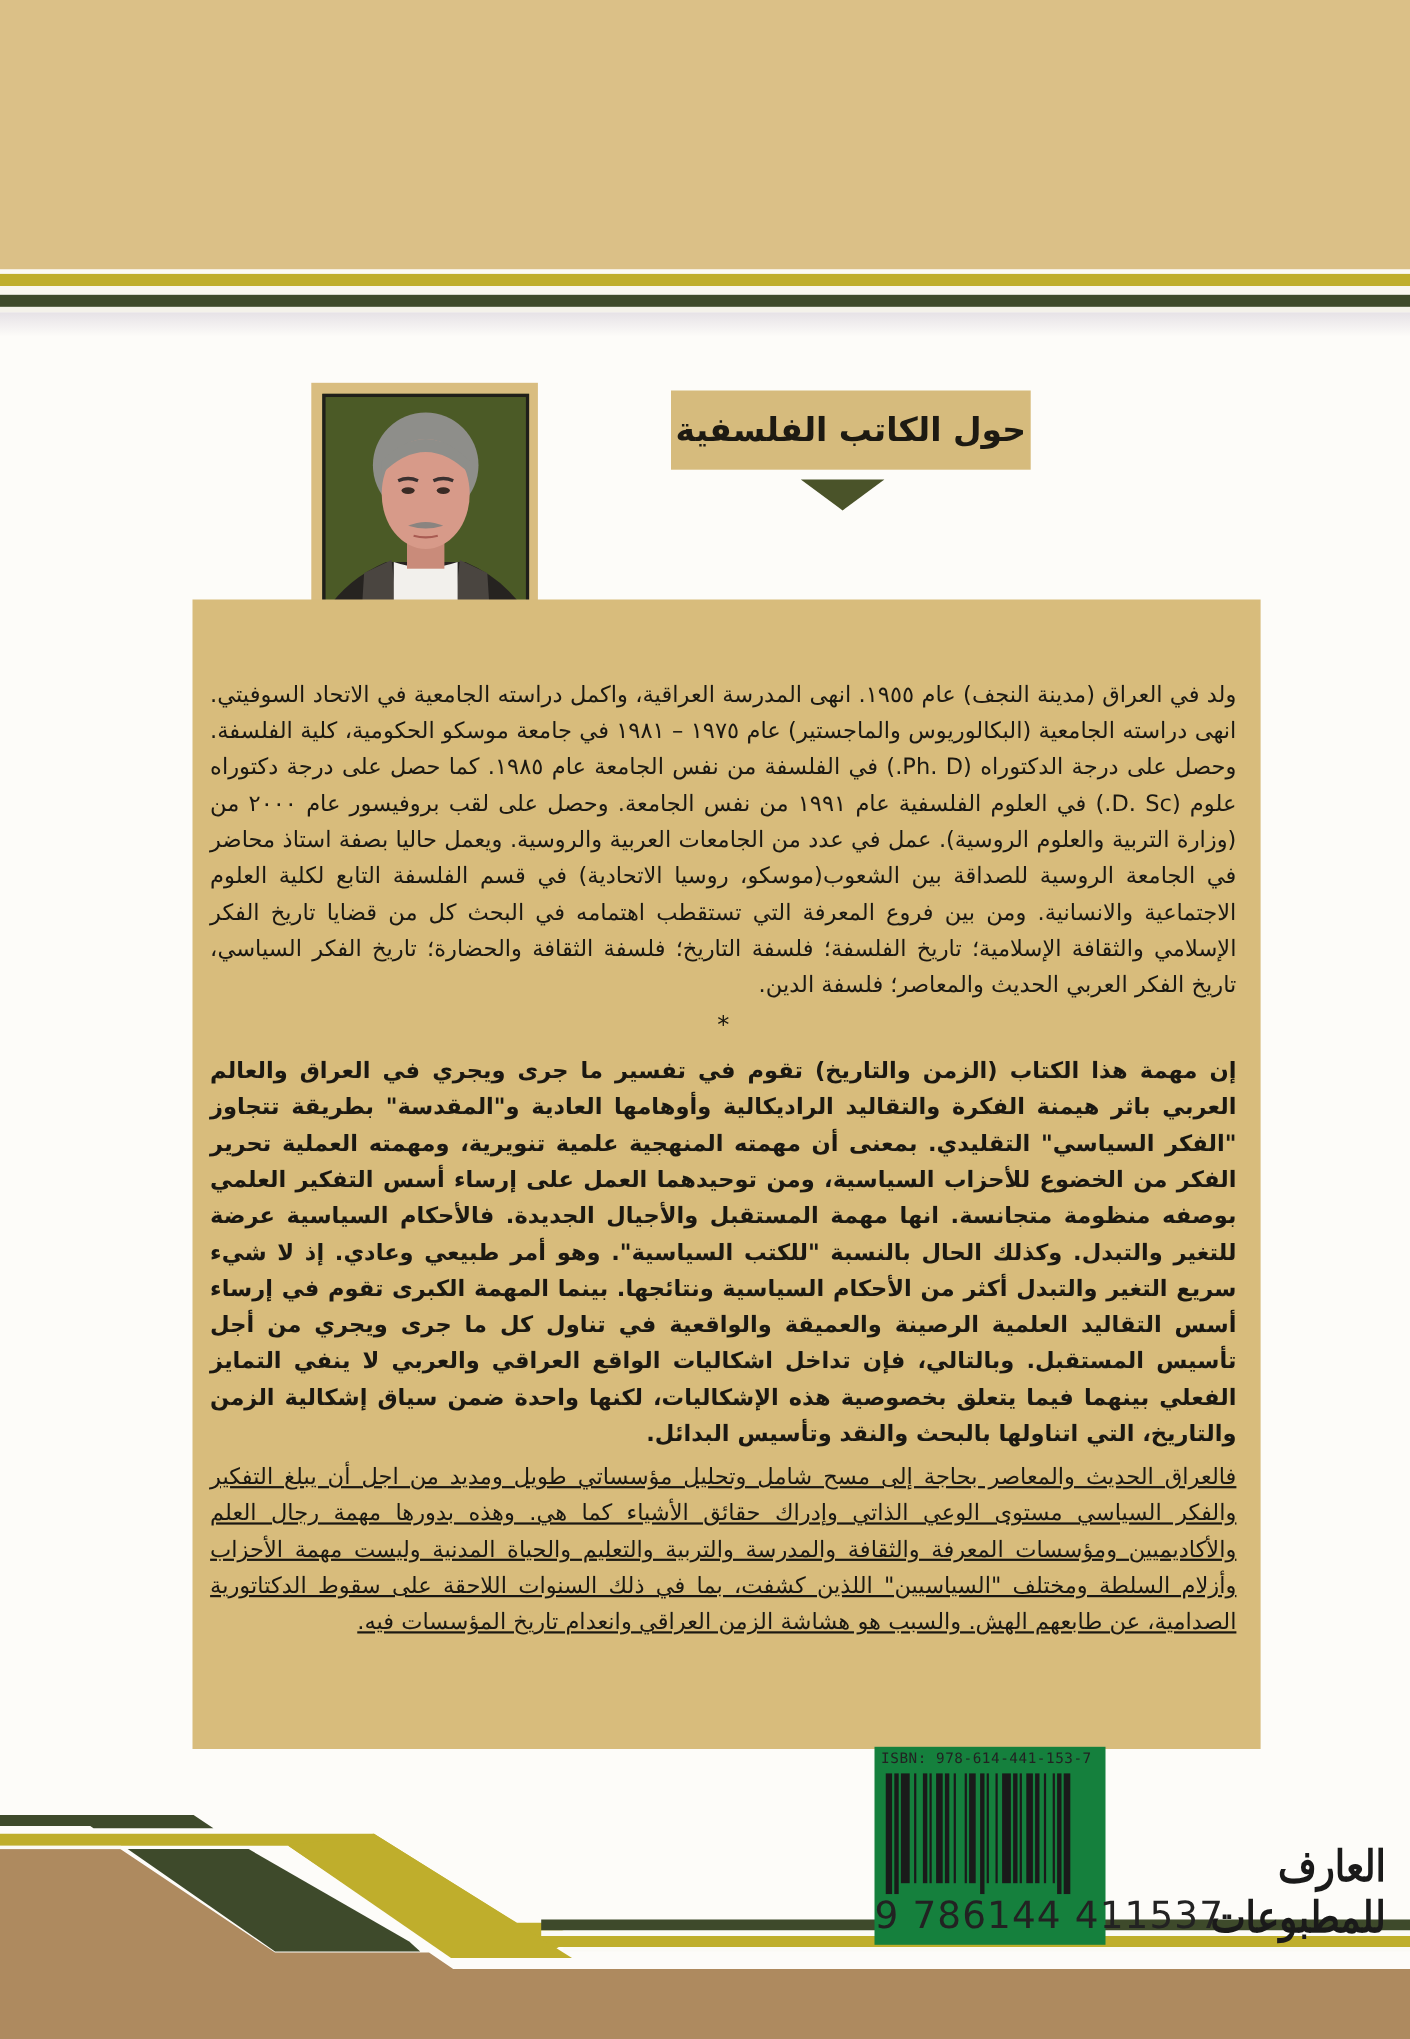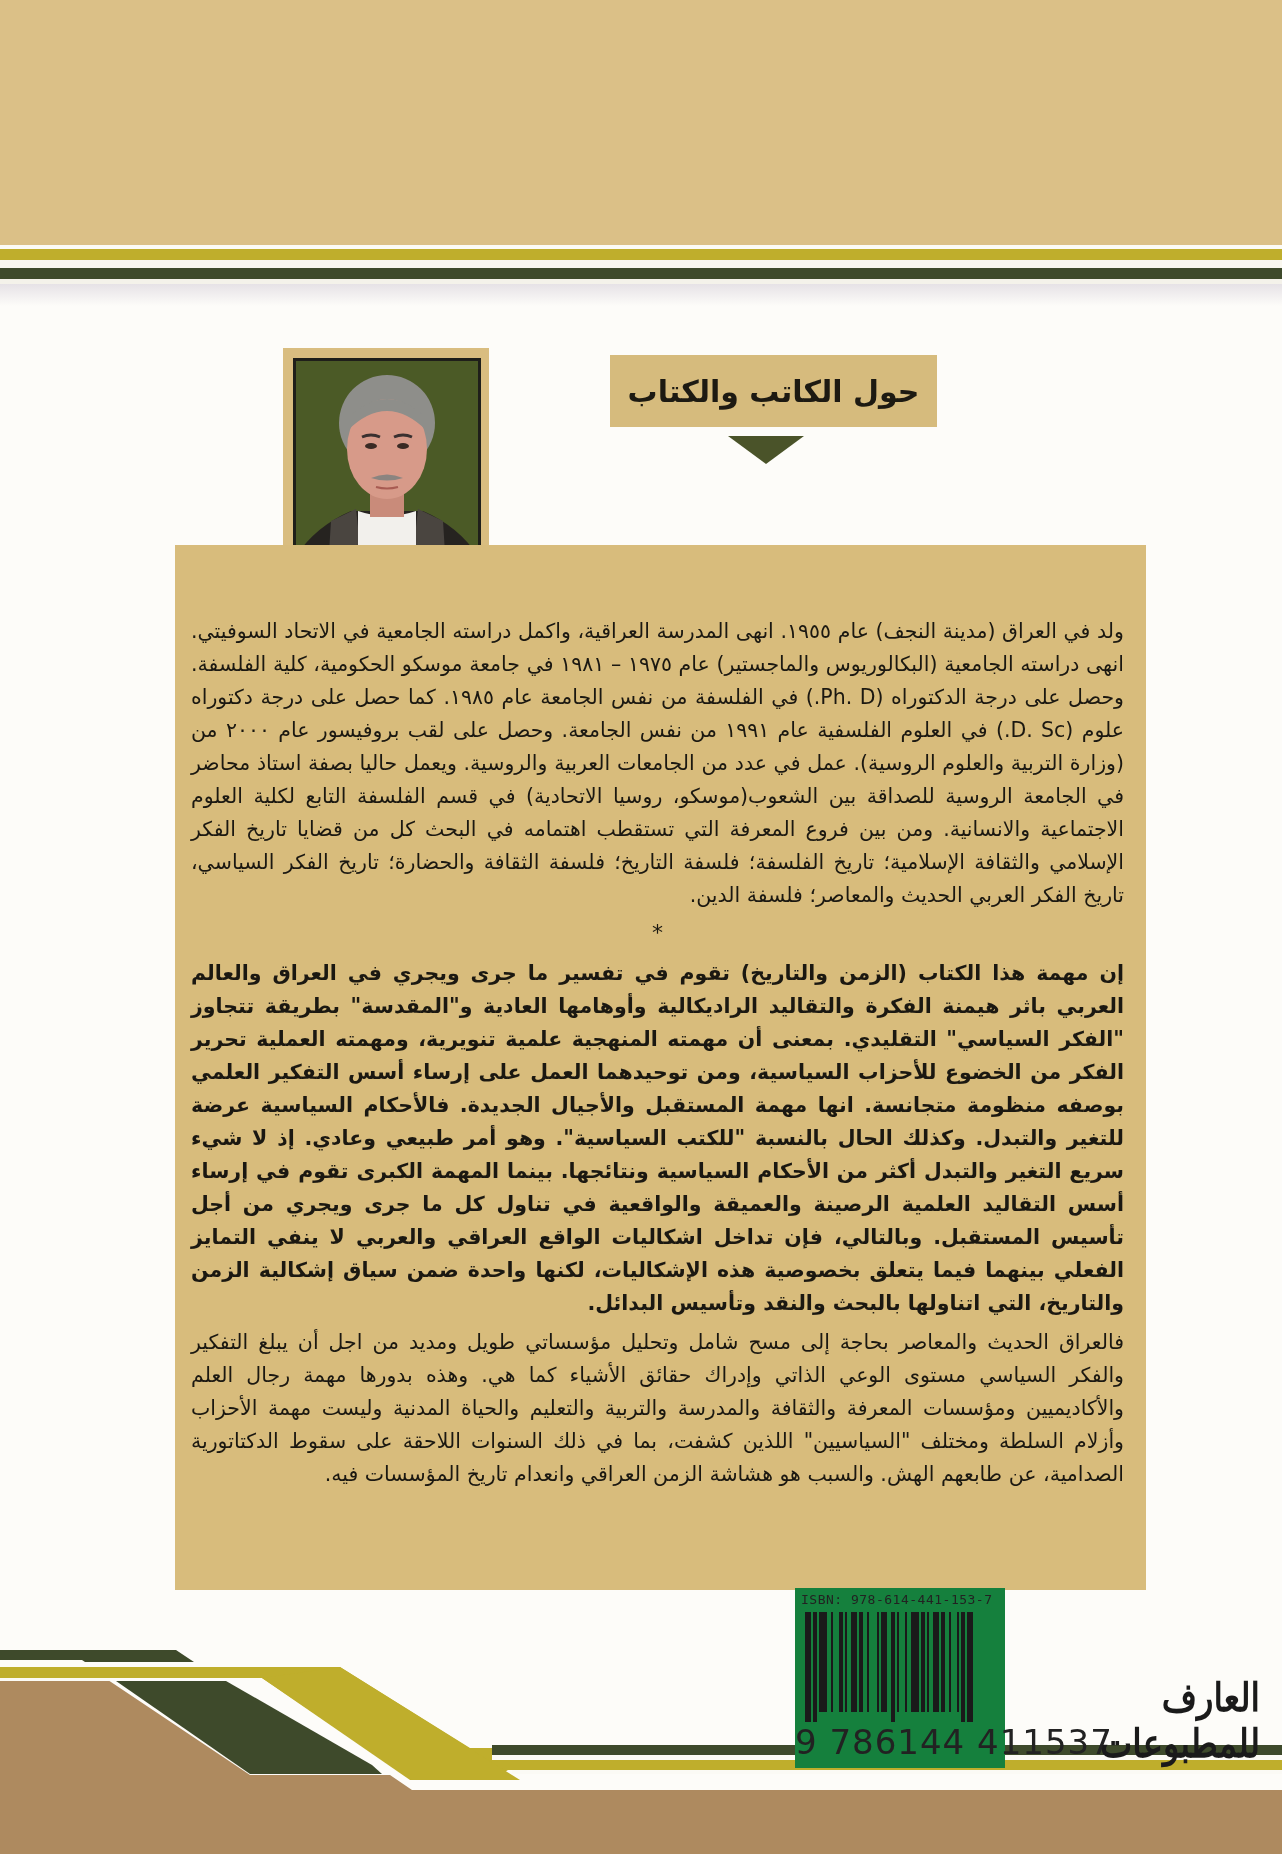--- a/index.html
+++ b/index.html
@@ -20,21 +20,21 @@
   .title-box { position:absolute; left:610px; top:355px; width:327px; height:72px; background:#d6bb7d; display:flex; align-items:center; justify-content:center; }
   .title-text { font-family:"DejaVu Sans", sans-serif; font-weight:bold; font-size:30px; color:#1d1a12; direction:rtl; }
   .arrow-down { position:absolute; left:728px; top:436px; width:0; height:0; border-left:38px solid transparent; border-right:38px solid transparent; border-top:28px solid #4a5329; }
 
   .text-box { position:absolute; left:175px; top:545px; width:971px; height:1045px; background:#d8bc7c; }
   .text-inner { position:absolute; left:16px; right:22px; top:70px; direction:rtl; text-align:justify; color:#1b1811; font-family:"DejaVu Sans", sans-serif; font-size:20.5px; line-height:33px; }
   .author-line { text-align:center; margin:0; }
   .para { margin:0; text-indent:0; }
   .star { text-align:center; margin:4px 0 8px 0; font-size:22px; }
   .para2 { margin:0;font-weight:bold; }
-  .para3 { margin-top:6px; }
+  .para3 { margin-top:6px;text-decoration:underline; }
 
   .isbn-box { position:absolute; left:795px; top:1588px; width:210px; height:180px; background:#15803d; }
   .isbn-text { position:absolute; left:6px; top:4px; font-family:"DejaVu Sans Mono", monospace; font-size:13px; letter-spacing:0.5px; color:#222; white-space:nowrap; }
   .barcode { position:absolute; left:10px; top:24px; width:196px; height:110px; }
   .barcode-num { position:absolute; left:0px; top:134px; font-family:"DejaVu Sans", sans-serif; font-size:34px; color:#222; letter-spacing:1px; white-space:nowrap; }
 
   .publisher-logo { position:absolute; left:1050px; top:1685px; width:210px; height:70px; display:flex; align-items:center; justify-content:center; }
   .publisher-text { font-family:"DejaVu Serif", serif; font-size:34px; font-weight:bold; color:#1a1a1a; direction:rtl; letter-spacing:-1px; transform:scaleY(1.15); }
 
   .bottom-deco { position:absolute; left:0; top:1620px; width:1282px; height:234px; }
@@ -76,21 +76,21 @@
       <path d="M66 76 Q75 72 84 76" stroke="#3a3030" stroke-width="3" fill="none"></path>
       <path d="M98 76 Q107 72 116 76" stroke="#3a3030" stroke-width="3" fill="none"></path>
 
       <path d="M75 117 Q91 110 107 117 Q91 122 75 117 Z" fill="#8a8480"></path>
       <path d="M80 126 Q91 129 102 126" stroke="#a85b52" stroke-width="2" fill="none"></path>
     </svg>
   </div>
 </div>
 
 <div class="title-box">
-  <span class="title-text">حول الكاتب والكتاب</span>
+  <span class="title-text">حول الكاتب الفلسفية</span>
 </div>
 <div class="arrow-down"></div>
 
 <div class="text-box">
   <div class="text-inner">
     <p class="para">ولد في العراق (مدينة النجف) عام ١٩٥٥. انهى المدرسة العراقية، واكمل دراسته الجامعية في الاتحاد السوفيتي. انهى دراسته الجامعية (البكالوريوس والماجستير) عام ١٩٧٥ – ١٩٨١ في جامعة موسكو الحكومية، كلية الفلسفة. وحصل على درجة الدكتوراه (Ph. D.) في الفلسفة من نفس الجامعة عام ١٩٨٥. كما حصل على درجة دكتوراه علوم (D. Sc.) في العلوم الفلسفية عام ١٩٩١ من نفس الجامعة. وحصل على لقب بروفيسور عام ٢٠٠٠ من (وزارة التربية والعلوم الروسية). عمل في عدد من الجامعات العربية والروسية. ويعمل حاليا بصفة استاذ محاضر في الجامعة الروسية للصداقة بين الشعوب(موسكو، روسيا الاتحادية) في قسم الفلسفة التابع لكلية العلوم الاجتماعية والانسانية. ومن بين فروع المعرفة التي تستقطب اهتمامه في البحث كل من قضايا تاريخ الفكر الإسلامي والثقافة الإسلامية؛ تاريخ الفلسفة؛ فلسفة التاريخ؛ فلسفة الثقافة والحضارة؛ تاريخ الفكر السياسي، تاريخ الفكر العربي الحديث والمعاصر؛ فلسفة الدين.</p>
     <p class="star">*</p>
     <p class="para2">إن مهمة هذا الكتاب (الزمن والتاريخ) تقوم في تفسير ما جرى ويجري في العراق والعالم العربي باثر هيمنة الفكرة والتقاليد الراديكالية وأوهامها العادية و"المقدسة" بطريقة تتجاوز "الفكر السياسي" التقليدي. بمعنى أن مهمته المنهجية علمية تنويرية، ومهمته العملية تحرير الفكر من الخضوع للأحزاب السياسية، ومن توحيدهما العمل على إرساء أسس التفكير العلمي بوصفه منظومة متجانسة. انها مهمة المستقبل والأجيال الجديدة. فالأحكام السياسية عرضة للتغير والتبدل. وكذلك الحال بالنسبة "للكتب السياسية". وهو أمر طبيعي وعادي. إذ لا شيء سريع التغير والتبدل أكثر من الأحكام السياسية ونتائجها. بينما المهمة الكبرى تقوم في إرساء أسس التقاليد العلمية الرصينة والعميقة والواقعية في تناول كل ما جرى ويجري من أجل تأسيس المستقبل. وبالتالي، فإن تداخل اشكاليات الواقع العراقي والعربي لا ينفي التمايز الفعلي بينهما فيما يتعلق بخصوصية هذه الإشكاليات، لكنها واحدة ضمن سياق إشكالية الزمن والتاريخ، التي اتناولها بالبحث والنقد وتأسيس البدائل.</p>
     <p class="para3">فالعراق الحديث والمعاصر بحاجة إلى مسح شامل وتحليل مؤسساتي طويل ومديد من اجل أن يبلغ التفكير والفكر السياسي مستوى الوعي الذاتي وإدراك حقائق الأشياء كما هي. وهذه بدورها مهمة رجال العلم والأكاديميين ومؤسسات المعرفة والثقافة والمدرسة والتربية والتعليم والحياة المدنية وليست مهمة الأحزاب وأزلام السلطة ومختلف "السياسيين" اللذين كشفت، بما في ذلك السنوات اللاحقة على سقوط الدكتاتورية الصدامية، عن طابعهم الهش. والسبب هو هشاشة الزمن العراقي وانعدام تاريخ المؤسسات فيه.</p>
   </div>

